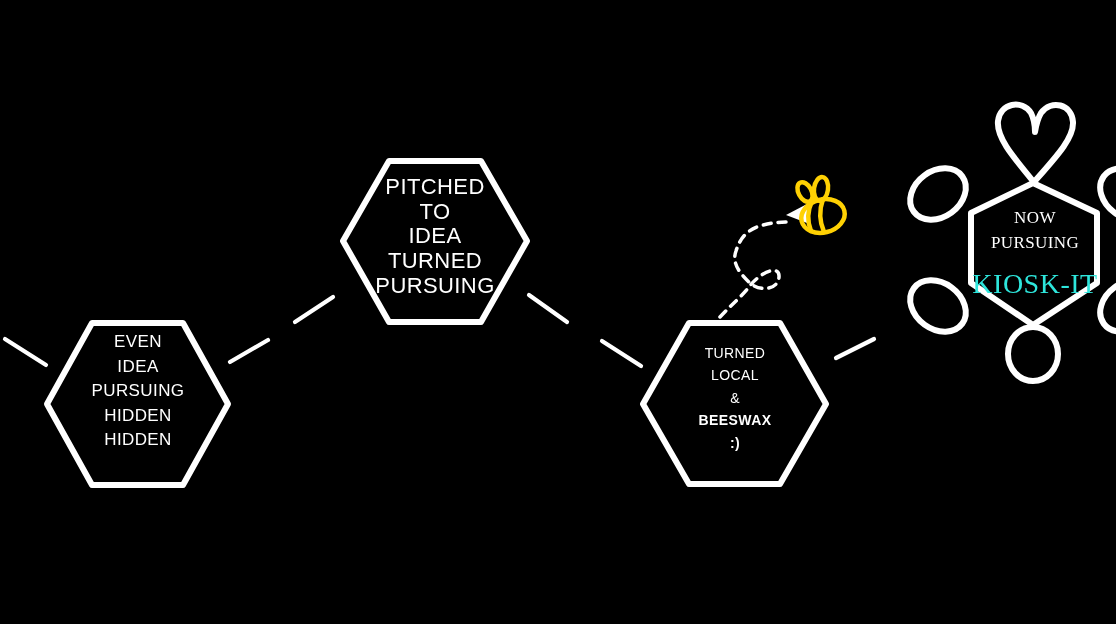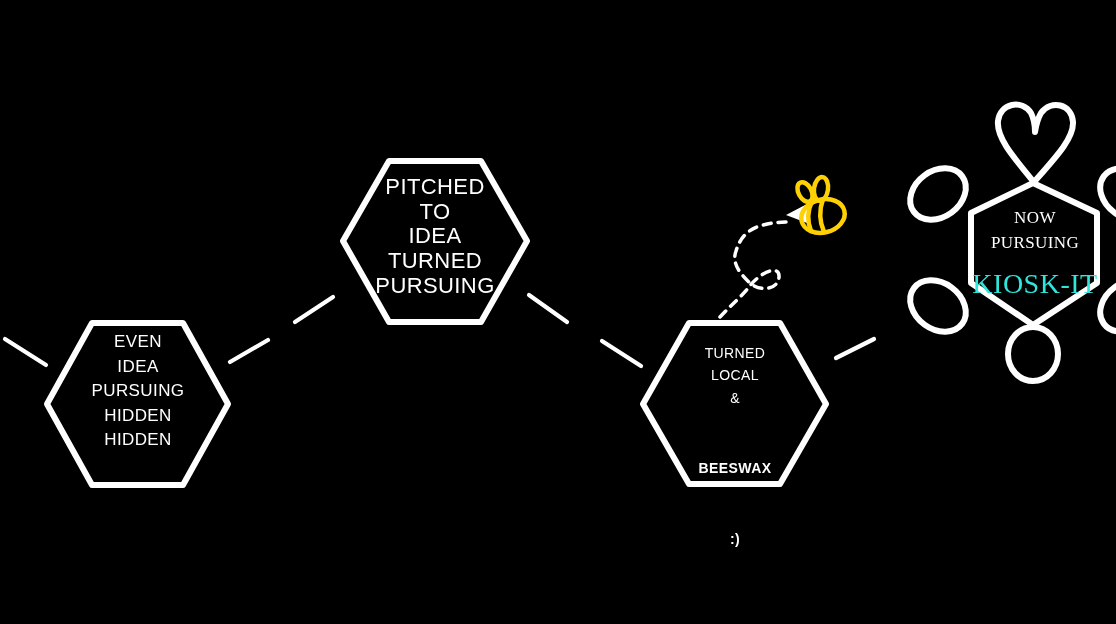--- a/index.html
+++ b/index.html
@@ -25,21 +25,21 @@
     position:absolute;
     color:var(--text);
     text-align:center;
     letter-spacing:.4px;
     font-weight:400;
   }
   .label-hex1{top:330px;left:48px;width:180px;font-size:17px;line-height:24.6px;}
   .label-hex2{top:175px;left:345px;width:180px;font-size:22px;line-height:24.7px;}
   .label-hex3{top:342px;left:645px;width:180px;font-size:14px;line-height:22.4px;}
   .label-flower{top:206px;left:956px;width:158px;font-size:17px;line-height:24.5px;font-family:Liberation Serif, serif;}
-  .emph{font-weight:700;margin-top:48px;}
+  .emph{font-weight:700;}
   .highlight{
     color:var(--accent);
     font-size:28px;
     line-height:33px;
     letter-spacing:.5px;
     margin-top:12px;
     font-weight:400;
   }
 </style>
 </head>

